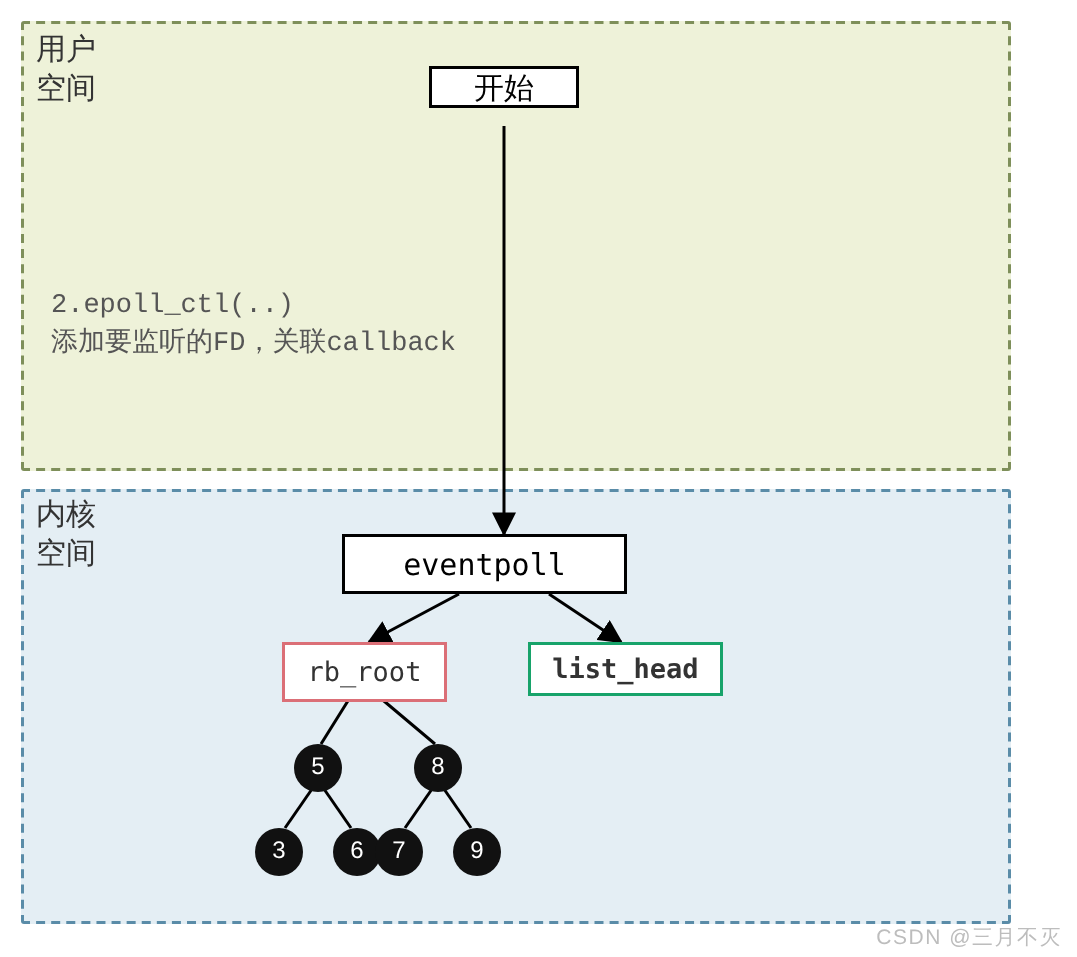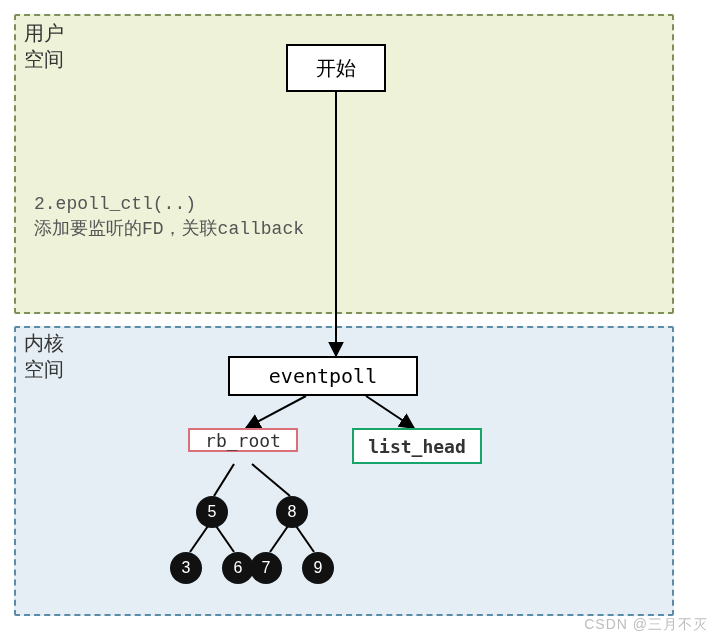--- a/index.html
+++ b/index.html
@@ -136,23 +136,23 @@
         <line x1="366" y1="396" x2="414" y2="428" marker-end="url(#arrow)"></line>
         <line x1="234" y1="464" x2="214" y2="496"></line>
         <line x1="252" y1="464" x2="290" y2="496"></line>
         <line x1="208" y1="526" x2="190" y2="552"></line>
         <line x1="216" y1="526" x2="234" y2="552"></line>
         <line x1="288" y1="526" x2="270" y2="552"></line>
         <line x1="296" y1="526" x2="314" y2="552"></line>
       </g>
   </svg>
 
-  <div class="node-box" style="left: 286px; top: 44px; width: 100px; height: 48px;">开始</div>
+  <div class="node-box" style="left: 286px; top: 44px; width: 100px; height: 28px;">开始</div>
   <div class="node-box" style="font-family: Menlo, Consolas, monospace; left: 228px; top: 356px; width: 190px; height: 40px;">eventpoll</div>
-  <div class="node-rb" style="left: 188px; top: 428px; width: 110px; height: 24px;">rb_root</div>
+  <div class="node-rb" style="left: 188px; top: 428px; width: 110px; height: 40px;">rb_root</div>
   <div class="node-lh" style="left: 352px; top: 428px; width: 130px; height: 36px; font-weight: bold;">list_head</div>
 
   <div class="tree-node" style="left: 196px; top: 496px;">5</div>
   <div class="tree-node" style="left: 276px; top: 496px;">8</div>
   <div class="tree-node" style="left: 170px; top: 552px;">3</div>
   <div class="tree-node" style="left: 222px; top: 552px;">6</div>
   <div class="tree-node" style="left: 250px; top: 552px;">7</div>
   <div class="tree-node" style="left: 302px; top: 552px;">9</div>
 
   <div class="watermark">CSDN @三月不灭</div>

